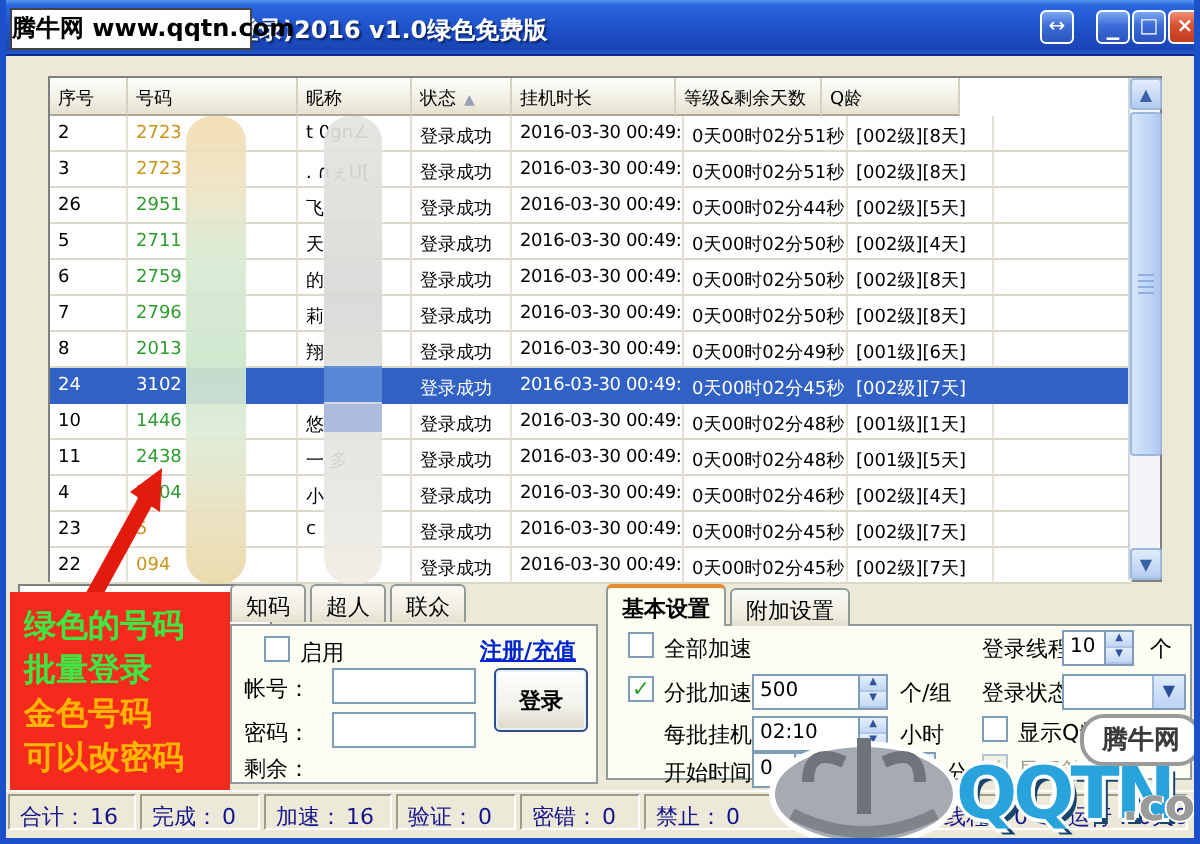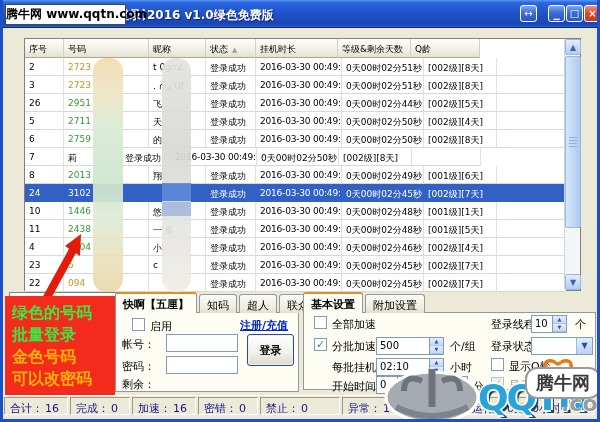--- a/index.html
+++ b/index.html
@@ -90,22 +90,22 @@
     border-top:1px solid #fff;display:flex;padding:1px 1px;z-index:6;}
   .seg{height:18px;margin-right:2px;padding:3px 4px 0 5px;font-size:11px;color:#16148C;white-space:nowrap;overflow:hidden;
     border:1px solid;border-color:#9D9A87 #FFFFFF #FFFFFF #9D9A87;}
   .seg b{font-weight:normal;margin-left:2px;}
   
   .logo{position:absolute;right:-4px;bottom:0px;width:245px;height:72px;z-index:25;pointer-events:none;}
   .logo .brand{position:absolute;left:122px;top:30px;font-size:36px;font-weight:bold;color:#29A3DC;letter-spacing:-2px;
     text-shadow:-2px 0 0 #fff,2px 0 0 #fff,0 -2px 0 #fff,0 2px 0 #fff,3px 3px 0 #17456B;}
   .logo .suffix{position:absolute;left:205px;top:44px;font-size:22px;font-weight:bold;color:#9B9B9B;
     text-shadow:-1px 0 0 #fff,1px 0 0 #fff,0 1px 0 #fff;}
-  .logo .badge{position:absolute;right:0;top:20px;padding:2px 9px;border:2px solid #9A9A9A;border-radius:12px;
-    background:#FFFFFF;color:#3A3A3A;font-size:18px;font-weight:bold;white-space:nowrap;}
+  .logo .badge{position:absolute;right:0;top:10px;padding:2px 9px;border:2px solid #9A9A9A;border-radius:12px;
+    background:#FFFFFF;color:#3A3A3A;font-size:13px;font-weight:bold;white-space:nowrap;}
 </style>
 </head>
 <body>
 
 <div class="stage">
 
   <div class="titlebar">
     <div class="title-text">(批量登录)2016 v1.0绿色免费版</div>
     <div class="tb-btn" style="left:520px;">↔</div>
     <div class="tb-btn" style="left:548px;font-size:8px;line-height:20px;">▁</div>
@@ -171,20 +171,21 @@
           <div class="td num-green" style="width: 85px;">2759</div>
           <div class="td" style="width: 57px;">的</div>
           <div class="td" style="width: 50px;">登录成功</div>
           <div class="td time" style="width: 86px;">2016-03-30 00:49:17</div>
           <div class="td" style="width: 82px;">0天00时02分50秒</div>
           <div class="td" style="width: 73px;">[002级][8天]</div>
           <div class="td" style="width: 69px;"></div>
         </div>
         <div class="tr">
           <div class="td" style="width: 39px;">7</div>
+          <div class="td num-green" style="width: 85px;">2796</div>
           <div class="td" style="width: 57px;">莉</div>
           <div class="td" style="width: 50px;">登录成功</div>
           <div class="td time" style="width: 86px;">2016-03-30 00:49:17</div>
           <div class="td" style="width: 82px;">0天00时02分50秒</div>
           <div class="td" style="width: 73px;">[002级][8天]</div>
           <div class="td" style="width: 69px;"></div>
         </div>
         <div class="tr">
           <div class="td" style="width: 39px;">8</div>
           <div class="td num-green" style="width: 85px;">2013</div>
@@ -277,21 +278,20 @@
       <div class="ann-line" style="color: rgb(63, 230, 66);">批量登录</div>
       <div class="ann-line" style="color: rgb(255, 180, 0);">金色号码</div>
       <div class="ann-line" style="color: rgb(255, 180, 0);">可以改密码</div>
     </div>
   <svg class="arrow-svg" width="600" height="422">
     <line x1="42" y1="301" x2="70" y2="250" stroke="#E21B0C" stroke-width="8"></line>
     <polygon points="78,234 77,256 62,246" fill="#E21B0C"></polygon>
   </svg>
 
   <div class="tabs-row" style="left:112px;top:292px;">
-      <div class="tab active">快啊【五厘】</div>
       <div class="tab">知码</div>
       <div class="tab">超人</div>
       <div class="tab">联众</div>
     </div>
   <div class="panel" style="left:112px;top:312px;width:184px;height:80px;padding-left:36px;">
     <span class="cb" style="left:16px;top:5px;"></span>
     <span class="lbl" style="left:34px;top:6px;">启用</span>
     <span class="link" style="left:124px;top:5px;">注册/充值</span>
     <span class="lbl" style="left:6px;top:24px;">帐号：</span>
     <input class="txt-input" style="left: 50px; top: 21px; width: 72px;" value="">
@@ -361,20 +361,21 @@
     <span class="cb" style="left:187px;top:45px;"></span>
     <span class="lbl" style="left:205px;top:46px;">显示Q龄</span>
     <span class="cb dim" style="left:187px;top:64px;">✓</span>
     <span class="lbl dim" style="left:205px;top:65px;">显示等级</span>
   </div>
 
   <div class="statusbar">
       <div class="seg" style="width: 64px;">合计：<b>16</b></div>
       <div class="seg" style="width: 60px;">完成：<b>0</b></div>
       <div class="seg" style="width: 64px;">加速：<b>16</b></div>
+      <div class="seg" style="width: 60px;">验证：<b>0</b></div>
       <div class="seg" style="width: 60px;">密错：<b>0</b></div>
       <div class="seg" style="width: 80px;">禁止：<b>0</b></div>
       <div class="seg" style="width: 60px;">异常：<b>1</b></div>
       <div class="seg" style="width: 60px;">线程：<b>0</b></div>
       <div class="seg" style="flex: 1 1 0%;">运行：<b>0天00小时0</b></div>
     </div>
 
   <div class="logo">
     <svg width="120" height="72" style="position:absolute;left:18px;top:4px;">
       <ellipse cx="58" cy="46" rx="46" ry="25" fill="#A6ABB1" stroke="#FFFFFF" stroke-width="3"></ellipse>

